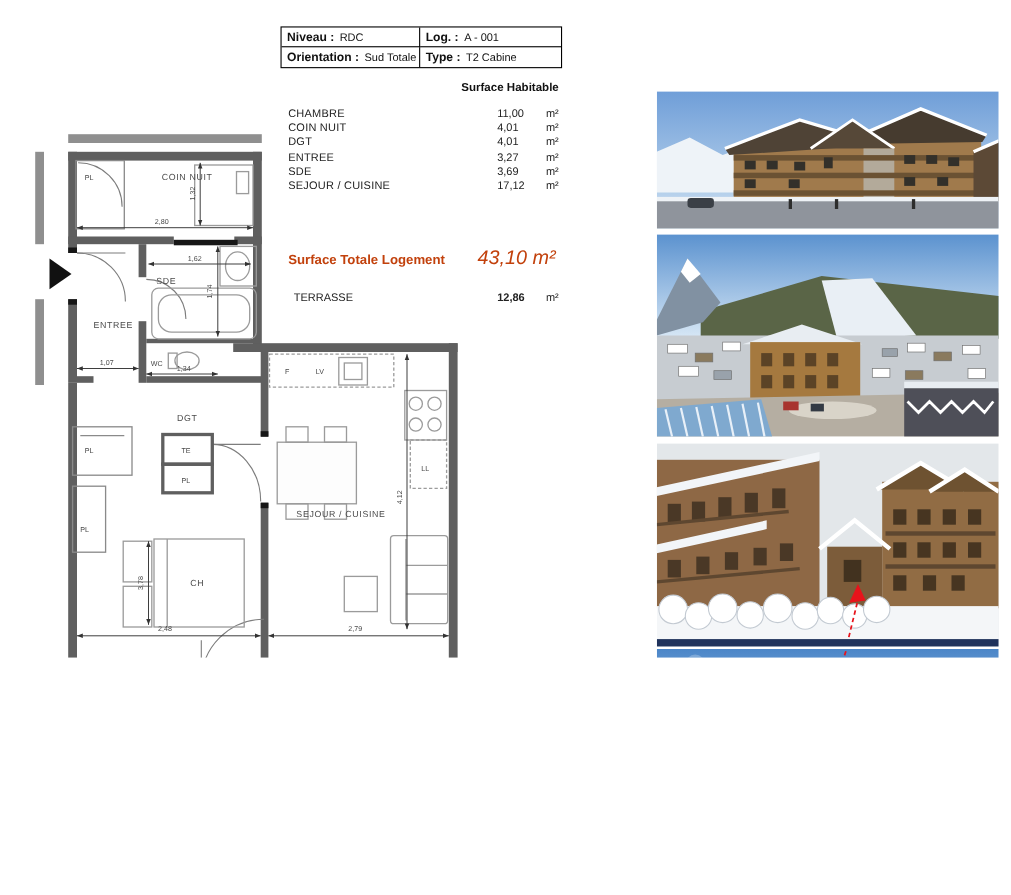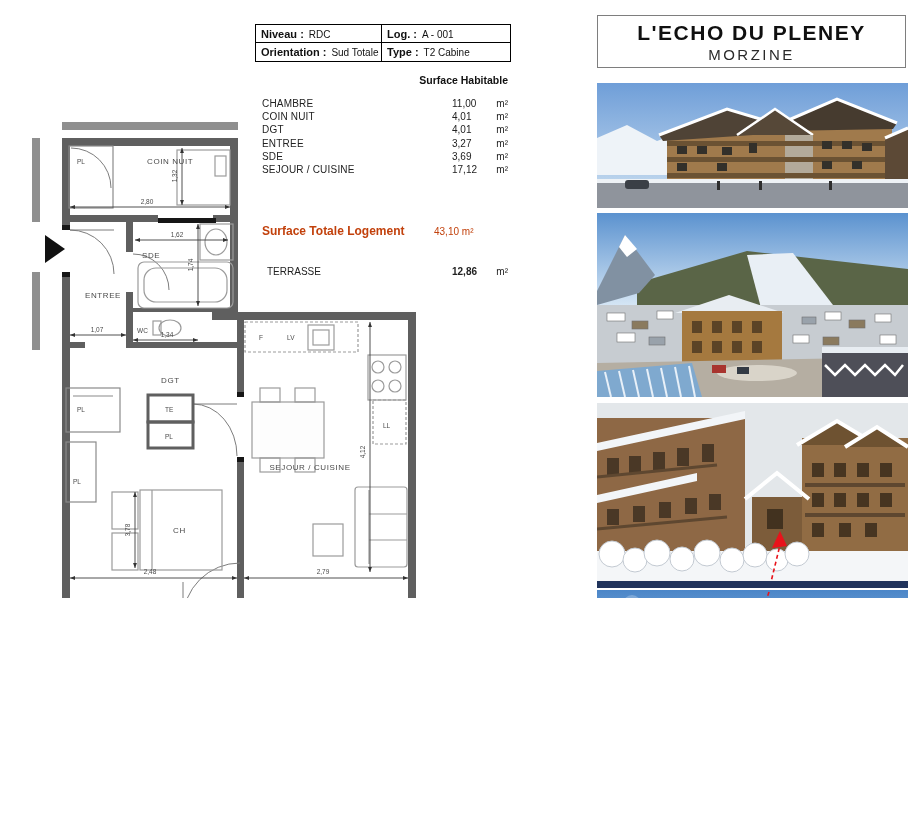--- a/index.html
+++ b/index.html
@@ -18,21 +18,21 @@
   
   .surf-header { position:absolute; left:255px; top:74px; width:253px; text-align:right;
                  font-size:10.5px; font-weight:bold; color:#111; }
   .surf-rows { position:absolute; left:262px; top:97px; width:246px; font-size:10px; color:#222; }
   .surf-row { display:flex; height:13.2px; align-items:center; }
   .surf-row .lab { flex:1; letter-spacing:0.2px; }
   .surf-row .val { width:36px; }
   .surf-row .unit { width:20px; text-align:right; }
   .total-row { position:absolute; left:262px; top:224px; width:246px; display:flex; align-items:baseline; color:#c2410c; }
   .total-row .lab { width:172px; font-size:12px; font-weight:bold; }
-  .total-row .val { font-size:10px; }
+  .total-row .val { font-size:18px;font-style:italic; }
   .terr-row { position:absolute; left:262px; top:266px; width:246px; display:flex; font-size:10px; color:#222; }
   .terr-row .lab { flex:1; padding-left:5px; }
   .terr-row .val { width:36px; text-align:left;font-weight:bold; }
   .terr-row .unit { width:20px; text-align:right; }
 
   
   .plan { position:absolute; left:25px; top:112px; width:410px; height:695px; }
   .plan svg text { font-family:"Liberation Sans", sans-serif; fill:#4a4a4a; }
   .room-label { font-size:8px; letter-spacing:0.6px; }
   .small-label { font-size:6.5px; }
@@ -305,24 +305,20 @@
       <text class="room-label" x="148" y="421">CH</text>
       <text class="room-label" x="285" y="358" text-anchor="middle">SEJOUR / CUISINE</text>
       <text class="room-label" x="228" y="578" text-anchor="middle">TERRASSE</text>
       <text class="small-label" x="234" y="228">F</text>
       <text class="small-label" x="262" y="228">LV</text>
       <text class="small-label" x="358" y="316">LL</text>
     </g>
   </svg>
   </div>
 
-  <div class="title-box">
-    <div class="t1">L'ECHO DU PLENEY</div>
-    <div class="t2">MORZINE</div>
-  </div>
 
   <div class="photo ph1">
     <svg width="311" height="125" viewBox="0 0 311 125" preserveAspectRatio="none">
       <defs>
         <linearGradient id="sky1" x1="0" y1="0" x2="0" y2="1">
           <stop offset="0" stop-color="#6f9ed8"></stop>
             <stop offset="1" stop-color="#cfe2f2"></stop>
         </linearGradient>
       </defs>
       <rect width="311" height="125" fill="url(#sky1)"></rect>

